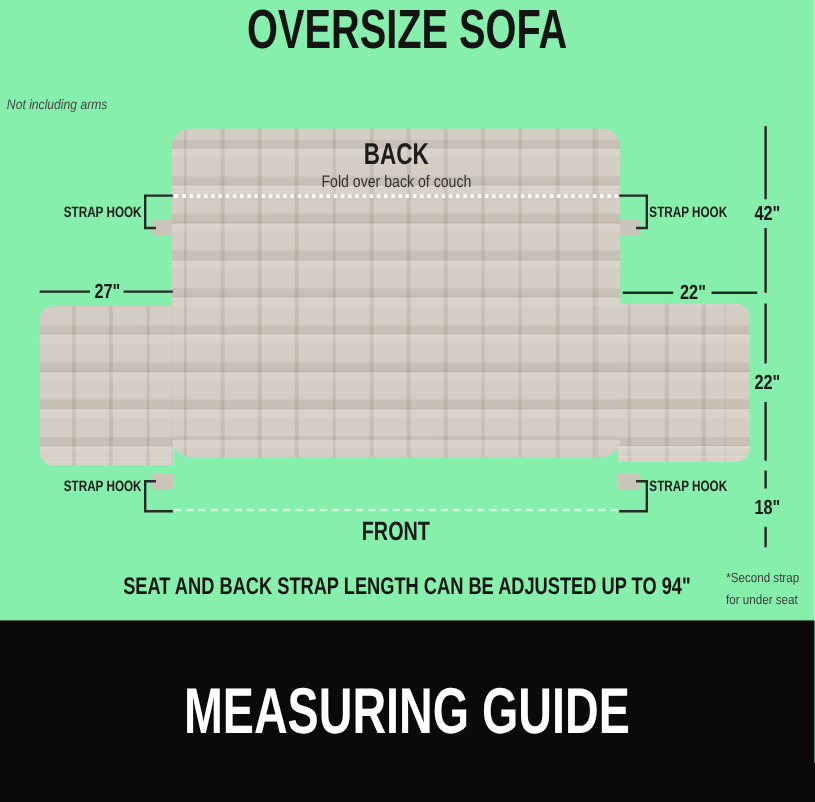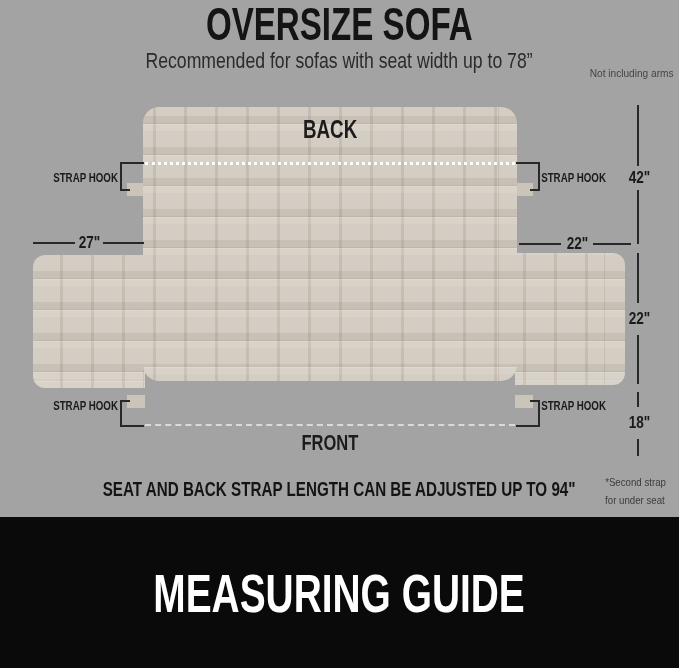--- a/index.html
+++ b/index.html
@@ -1,36 +1,36 @@
 <!DOCTYPE html>
 <html><head>
 <meta charset="utf-8">
 <style>
   * { margin:0; padding:0; box-sizing:border-box; }
   html,body { background:#ffffff; }
   body { font-family:"Liberation Sans", sans-serif; }
   #stage {
-    position:relative; width:679px; height:668px; background:#a3a3a3;
+    position:relative; width:679px; height:668px; background:#86efac;
     overflow:hidden; margin:0 auto;
   }
   .abs { position:absolute; }
   .cond {
     display:inline-block; white-space:nowrap;
     transform:scaleX(var(--sx,0.78)); transform-origin:center center;
   }
 
   
   .title-wrap { left:0; right:0; top:0; text-align:center; }
   .title {
     font-size:46px; font-weight:700; color:#141414; letter-spacing:0px;
     --sx:0.72; line-height:48px;
   }
   .subtitle-wrap { left:0; right:0; top:48px; text-align:center; }
   .subtitle { font-size:21.5px; font-weight:400; color:#2b2b2b; --sx:0.82; line-height:26px; }
-  .arms-note-wrap { left:0; right:0; top:63px; text-align:right; }
+  .arms-note-wrap { left:0; right:0; top:78px; text-align:left;font-style:italic; }
   .arms-note { font-size:11.5px; color:#454545; --sx:0.88; line-height:14px; }
 
   
   .fabric {
     background-color:#d4cdc3;
     background-image:
       repeating-linear-gradient(180deg, rgba(255,255,255,0.22) 0 1px, rgba(255,255,255,0.10) 1px 7px, rgba(0,0,0,0) 7px 23px, rgba(96,80,62,0.10) 23px 30px, rgba(96,80,62,0.18) 30px 31px),
       repeating-linear-gradient(90deg, rgba(96,80,62,0.13) 0 1px, rgba(0,0,0,0) 1px 29px, rgba(96,80,62,0.13) 29px 31px);
   }
   .main-body {
@@ -84,39 +84,39 @@
   .footer-title { font-size:54px; font-weight:700; color:#ffffff; --sx:0.72; line-height:56px; }
 </style>
 </head>
 <body>
 
 <div id="stage">
 
   <div class="abs title-wrap">
     <span class="cond title">OVERSIZE SOFA</span>
   </div>
-  <div class="abs subtitle-wrap">
-    <span class="cond subtitle">Recommended for sofas with seat width up to 78”</span>
-  </div>
   <div class="abs arms-note-wrap">
     <span class="cond arms-note">Not including arms</span>
   </div>
 
   <div class="abs strap-tab" style="left:127px; top:183px;"></div>
   <div class="abs strap-tab" style="left:515px; top:183px;"></div>
   <div class="abs strap-tab" style="left:127px; top:395px;"></div>
   <div class="abs strap-tab" style="left:515px; top:395px;"></div>
 
   <div class="abs fabric left-flap"></div>
   <div class="abs fabric right-flap"></div>
   <div class="abs fabric main-body">
     <div class="abs fold-line"></div>
     <div class="abs seat-seam"></div>
     <div class="abs back-label-wrap">
       <span class="cond back-label">BACK</span>
+    </div>
+    <div class="abs fold-caption-wrap">
+      <span class="cond fold-caption">Fold over back of couch</span>
     </div>
     <div class="abs front-label-wrap">
       <span class="cond front-label">FRONT</span>
     </div>
   </div>
 
   <svg id="anno-svg" class="abs" width="679" height="668" viewBox="0 0 679 668">
     <g stroke="#282828" stroke-width="2" fill="none">
 
       <path d="M144 163 H121 V190 H130"></path>

